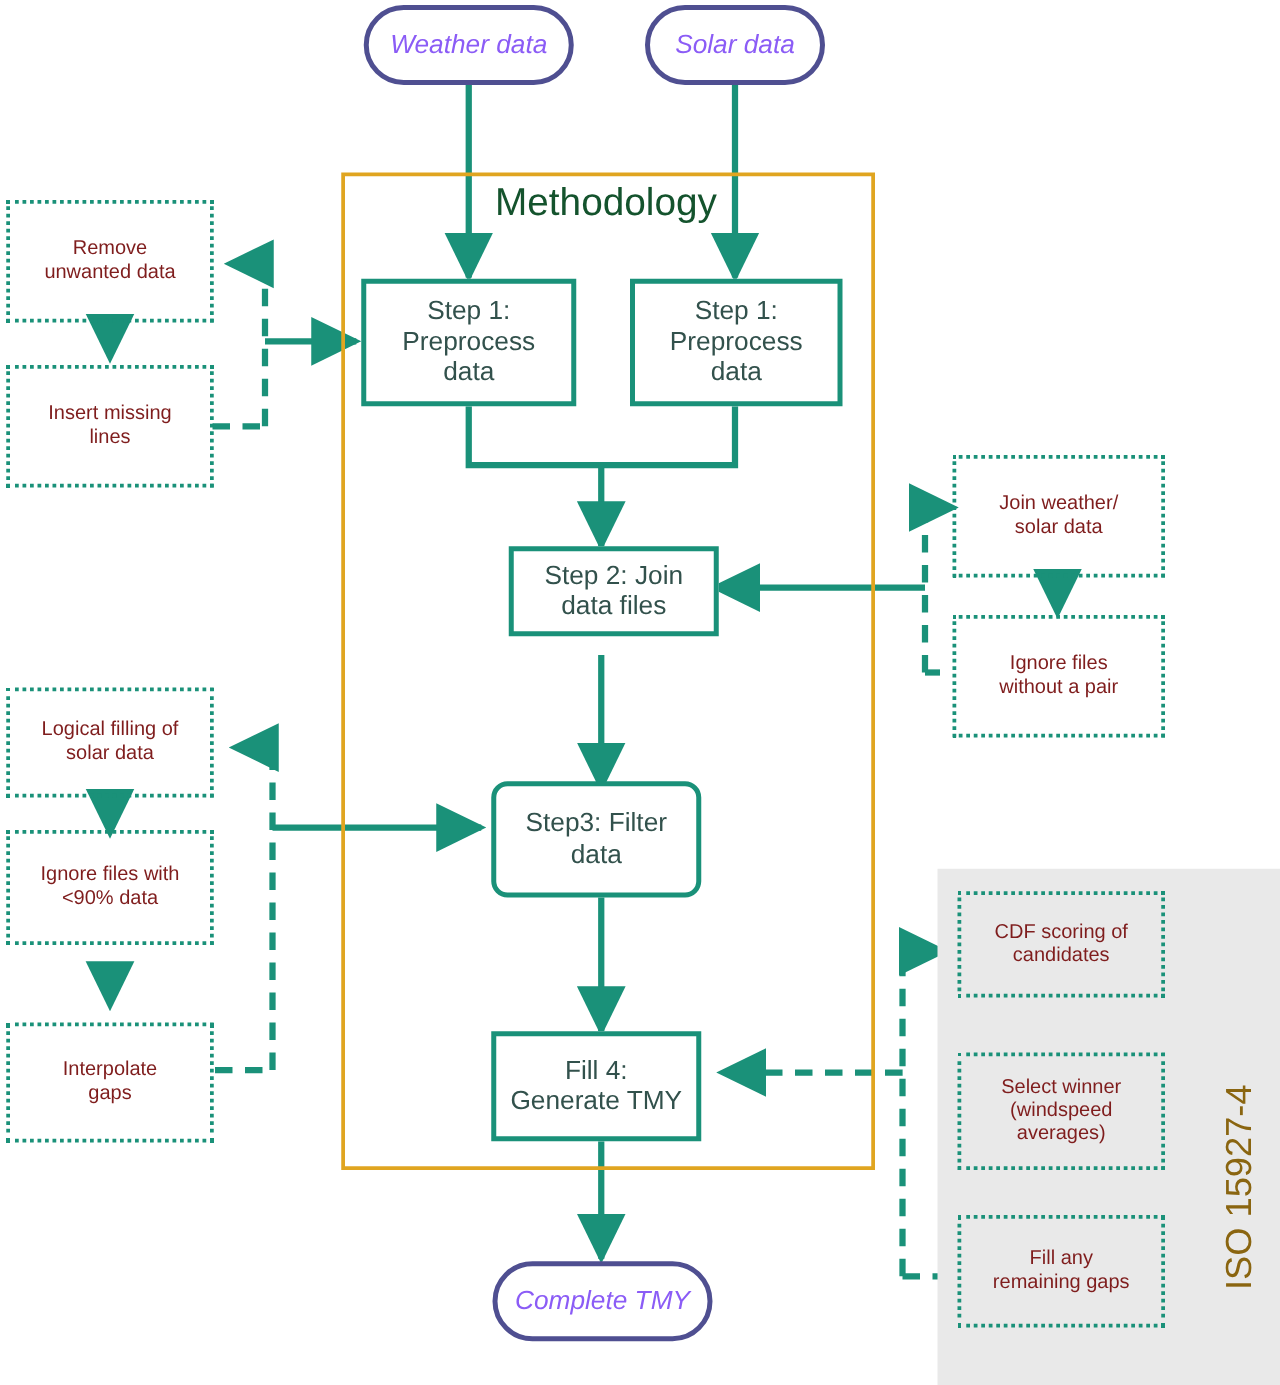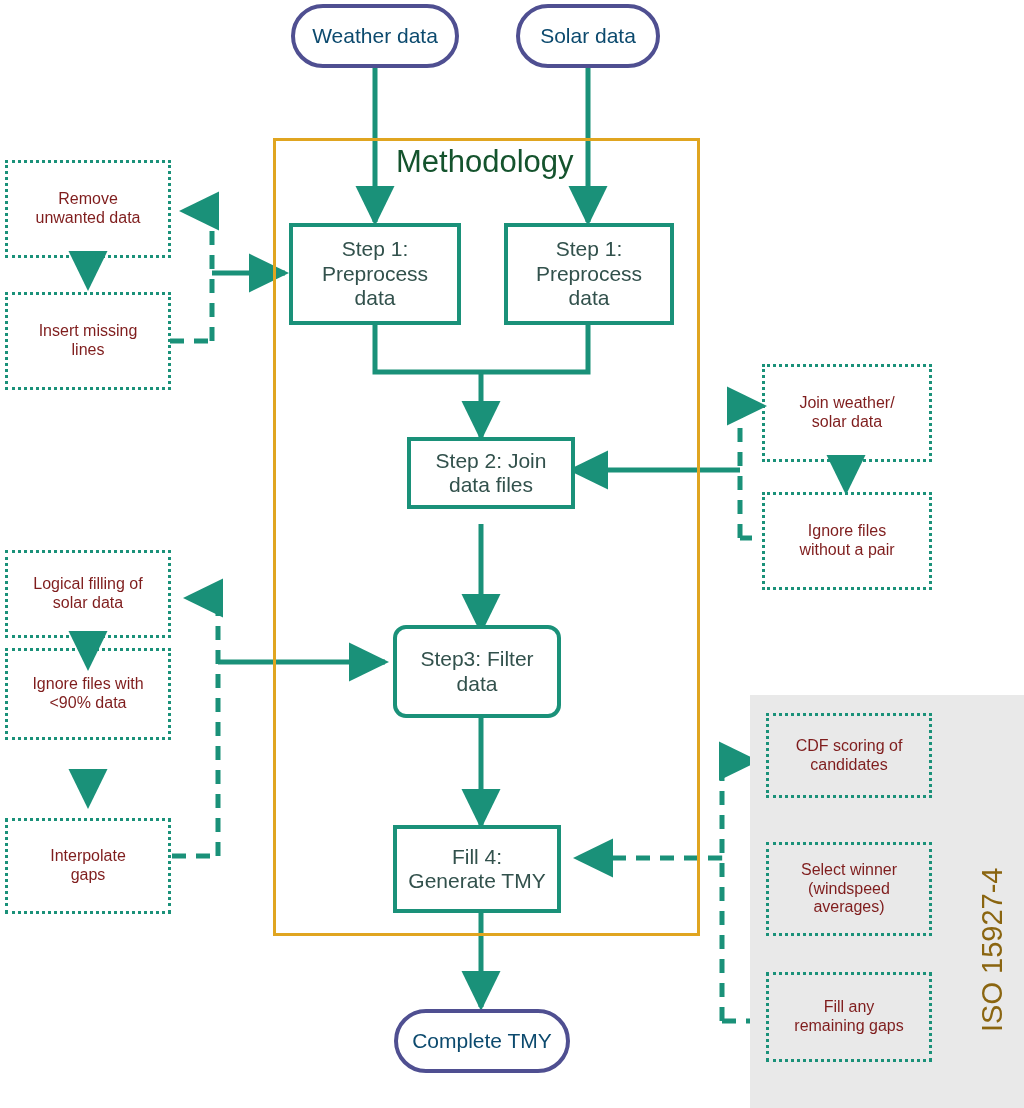--- a/index.html
+++ b/index.html
@@ -31,21 +31,22 @@
     color: #2f4f4a;
     line-height: 1.16;
     white-space: pre-line;
     z-index: 5;
   }
   .terminator {
     border: 4px solid #4f4f91;
     border-radius: 34px;
     background: #ffffff;
     font-size: 21px;
-    color: #0c4a6e;
+    color: #8b5cf6;
+    font-style: italic;
   }
   .process {
     border: 4px solid #1a9179;
     background: #ffffff;
     font-size: 21px;
     color: #32514c;
   }
   .dotted {
     border: 3px dotted #1a9179;
     background: transparent;
@@ -187,21 +188,21 @@
 
   <div class="node dotted" style="left:762px; top:364px; width:170px; height:98px;">Join weather/
 solar data</div>
 
   <div class="node dotted" style="left:762px; top:492px; width:170px; height:98px;">Ignore files
 without a pair</div>
 
   <div class="node dotted" style="left:5px; top:550px; width:166px; height:88px;">Logical filling of
 solar data</div>
 
-  <div class="node dotted" style="left:5px; top:648px; width:166px; height:92px;text-align:center;">Ignore files with
+  <div class="node dotted" style="left:5px; top:664px; width:166px; height:92px;text-align:center;">Ignore files with
 &lt;90% data</div>
 
   <div class="node dotted" style="left:5px; top:818px; width:166px; height:96px;">Interpolate
 gaps</div>
 
   <div class="node dotted" style="left:766px; top:713px; width:166px; height:85px;">CDF scoring of
 candidates</div>
 
   <div class="node dotted" style="left:766px; top:842px; width:166px; height:94px;">Select winner
 (windspeed

